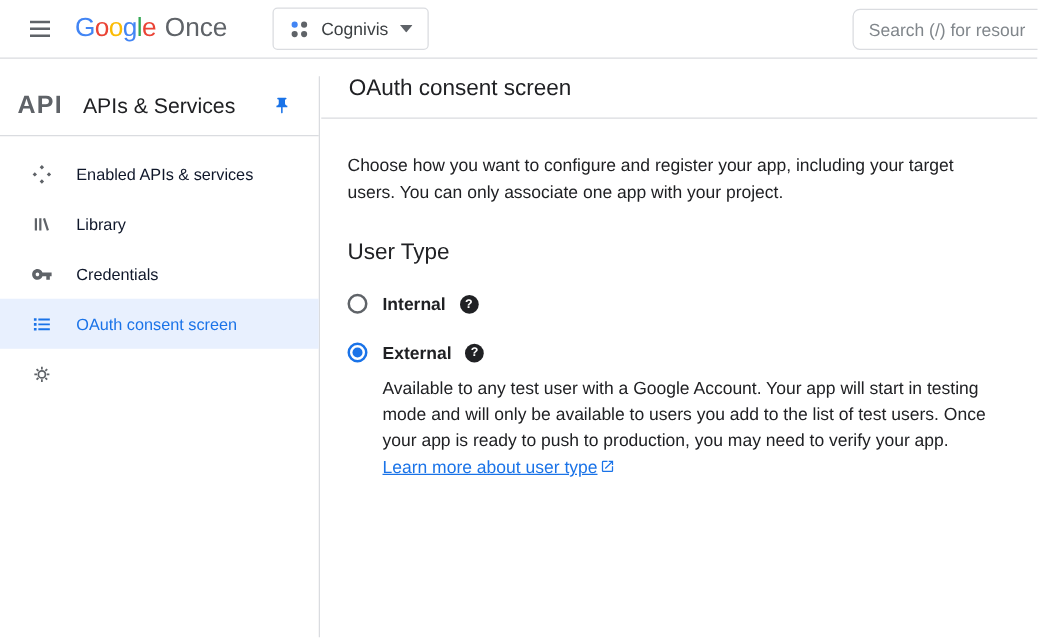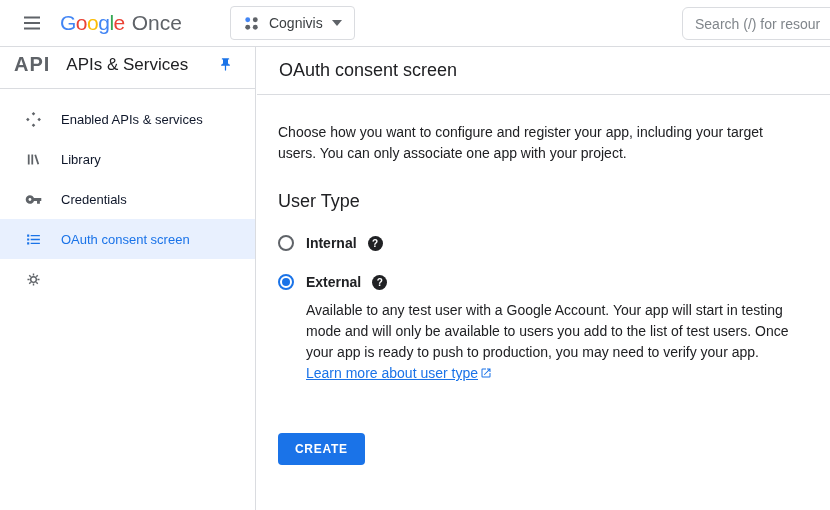--- a/index.html
+++ b/index.html
@@ -32,21 +32,21 @@
     font-size: 21px; margin-left: 8px; cursor: pointer;
     letter-spacing: -0.5px;
   }
   .gl-blue  { color: #4285f4; }
   .gl-red   { color: #ea4335; }
   .gl-yellow{ color: #fbbc05; }
   .gl-green { color: #34a853; }
   .gc-cloud { color: #5f6368; margin-left: 7px; letter-spacing: 0; }
 
   .project-btn {
-    margin-left: 48px;
+    margin-left: 36px;
     display: flex; align-items: center;
     border: 1px solid #dadce0; border-radius: 4px;
     height: 34px; padding: 0 12px;
     font-size: 14px; color: #3c4043;
     background: #fff; cursor: pointer; gap: 9px;
   }
   .project-name { color: #3c4043; }
 
   .search-box {
     position: absolute; left: 682px; top: 7px;
@@ -54,21 +54,21 @@
     border: 1px solid #dadce0; border-radius: 6px;
     padding: 0 12px;
     font-size: 14px; color: #5f6368;
     font-family: "Liberation Sans", sans-serif;
     outline: none; background: #fff;
   }
   .search-box::placeholder { color: #80868b; opacity: 1; }
 
   
   .sidebar {
-    position: absolute; top: 41px; left: 0;
+    position: absolute; top: 61px; left: 0;
     width: 256px; bottom: 0;
     background: #fff;
     border-right: 1px solid #dadce0;
   }
   .sidebar-header {
     height: 48px;
     display: flex; align-items: center;
     padding: 0 16px 0 14px;
     border-bottom: 1px solid #dadce0;
   }
@@ -278,15 +278,14 @@
         <span class="option-label">External</span>
         <span class="help-badge">?</span>
       </div>
       <p class="option-desc">
         <span>Available to any test user with a Google Account. Your app will start in testing mode and will only be available to users you add to the list of test users. Once your app is ready to push to production, you may need to verify your app. </span><span class="link"><span>Learn more about user type</span><svg class="ext-icon" width="12" height="12" viewBox="0 0 24 24" fill="#1a73e8">
               <path d="M19 19H5V5h7V3H5a2 2 0 0 0-2 2v14a2 2 0 0 0 2 2h14a2 2 0 0 0 2-2v-7h-2zM14 3v2h3.59l-9.83 9.83 1.41 1.41L19 6.41V10h2V3z"></path>
             </svg></span>
       </p>
     </div>
 
-    <button class="create-btn">CREATE</button>
   </div>
 </div>
 
 </body></html>

